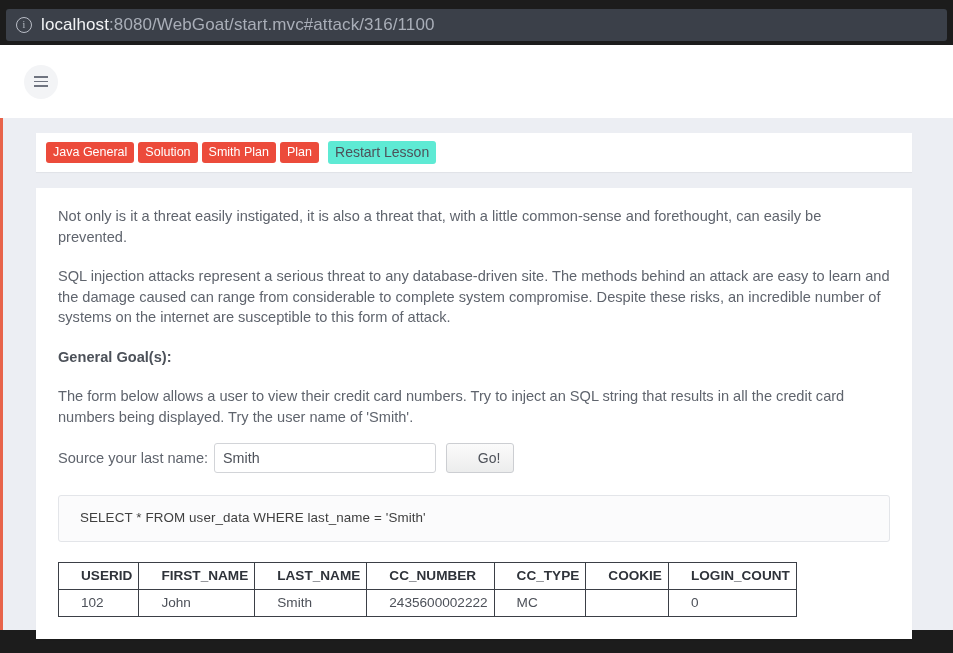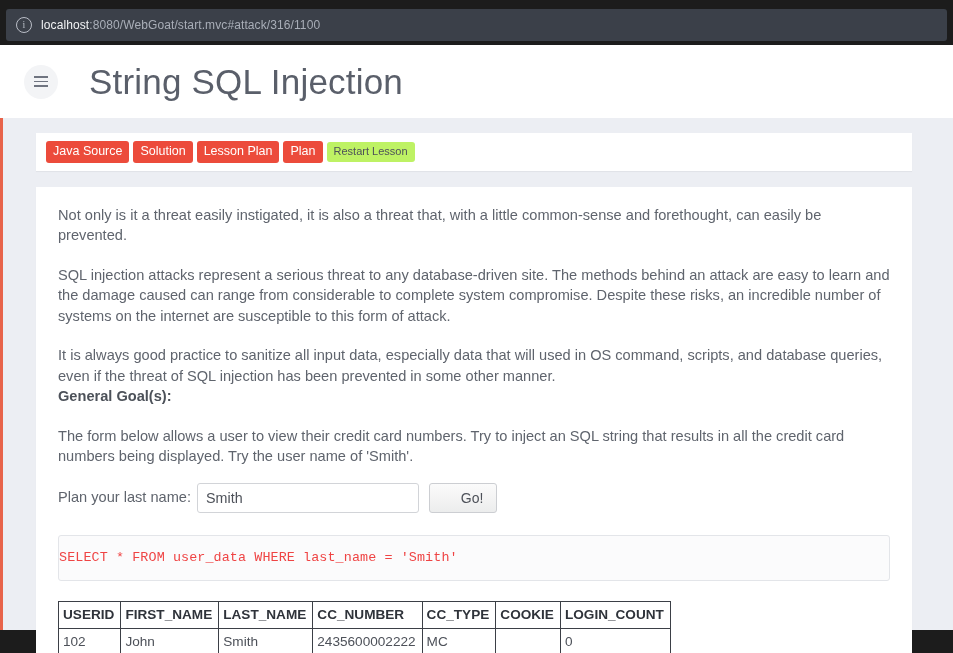--- a/index.html
+++ b/index.html
@@ -43,21 +43,21 @@
     border-radius: 50%;
     color: #b9bdc6;
     font-size: 10px;
     line-height: 13px;
     text-align: center;
     font-family: "Liberation Serif", serif;
     margin-right: 9px;
     flex: 0 0 auto;
   }
   .url-text {
-    font-size: 12px;
+    font-size: 17px;
     color: #a9aeb8;
     white-space: nowrap;
     letter-spacing: 0.1px;
   }
   .url-text .host {
     color: #f2f3f5;
   }
 
   
   .page-header {
@@ -130,28 +130,29 @@
     border: none;
     border-radius: 3px;
     font-size: 12.5px;
     font-family: "Liberation Sans", sans-serif;
     padding: 4px 7px 5px 7px;
     line-height: 1;
     cursor: pointer;
     white-space: nowrap;
   }
   .btn-plain {
-    background: #bef264;
+    background: #5eead4;
     color: #4d5159;
     border: none;
     border-radius: 3px;
-    font-size: 11px;
+    font-size: 14px;
     font-family: "Liberation Sans", sans-serif;
     padding: 4px 7px 5px 7px;
     line-height: 1;
+    margin-left: 5px;
     cursor: pointer;
     white-space: nowrap;
   }
 
   .lesson-panel {
     padding: 18px 22px 22px 22px;
     color: #5f646d;
     font-size: 14.6px;
     line-height: 20.5px;
   }
@@ -207,40 +208,40 @@
     cursor: pointer;
     padding-left: 24px;
   }
 
   
   .sql-box {
     margin: 22px 0 0 0;
     background: #fbfbfc;
     border: 1px solid #e3e5e9;
     border-radius: 3px;
-    padding: 12px 0;
-    font-family: Liberation Mono, monospace;
+    padding: 12px 21px;
+    font-family: Liberation Sans, sans-serif;
     font-size: 13.4px;
-    color: #ef4444;
+    color: #404040;
     letter-spacing: 0.1px;
     white-space: pre;
     overflow: hidden;
   }
 
   
   .results-table {
     margin-top: 20px;
     border-collapse: collapse;
     font-size: 13.6px;
     color: #4d5159;
   }
   .results-table th,
   .results-table td {
     border: 1px solid #3b3f46;
-    padding: 4px 6px 5px 4px;
+    padding: 4px 6px 5px 22px;
     text-align: left;
     font-weight: normal;
     white-space: nowrap;
     line-height: 17px;
   }
   .results-table th {
     font-weight: bold;
     color: #2f333a;
   }
   .results-table td.col-userid { width: 48px; }
@@ -268,42 +269,40 @@
     <div class="url-text"><span class="host">localhost</span><span>:8080/WebGoat/start.mvc#attack/316/1100</span></div>
   </div>
 </div>
 
 <div class="page-header">
   <button class="menu-btn">
     <span></span>
     <span></span>
     <span></span>
   </button>
-  <h1 class="page-title">String SQL Injection</h1>
 </div>
 
 <div class="content-area">
 
   <div class="panel toolbar-panel">
-    <button class="btn-red">Java Source</button>
+    <button class="btn-red">Java General</button>
     <button class="btn-red">Solution</button>
-    <button class="btn-red">Lesson Plan</button>
+    <button class="btn-red">Smith Plan</button>
     <button class="btn-red">Plan</button>
     <button class="btn-plain">Restart Lesson</button>
   </div>
 
   <div class="panel lesson-panel">
     <p>Not only is it a threat easily instigated, it is also a threat that, with a little common-sense and forethought, can easily be prevented.</p>
     <p>SQL injection attacks represent a serious threat to any database-driven site. The methods behind an attack are easy to learn and the damage caused can range from considerable to complete system compromise. Despite these risks, an incredible number of systems on the internet are susceptible to this form of attack.</p>
-    <p class="tight">It is always good practice to sanitize all input data, especially data that will used in OS command, scripts, and database queries, even if the threat of SQL injection has been prevented in some other manner.</p>
     <p class="goal-label">General Goal(s):</p>
     <p class="tight">The form below allows a user to view their credit card numbers. Try to inject an SQL string that results in all the credit card numbers being displayed. Try the user name of 'Smith'.</p>
 
     <div class="form-row">
-      <label class="form-label">Plan your last name:</label>
+      <label class="form-label">Source your last name:</label>
       <input class="name-input" type="text" value="Smith" style="">
       <button class="go-btn">Go!</button>
     </div>
 
     <div class="sql-box">SELECT * FROM user_data WHERE last_name = 'Smith'</div>
 
     <table class="results-table">
       <thead>
         <tr>
           <th>USERID</th>

